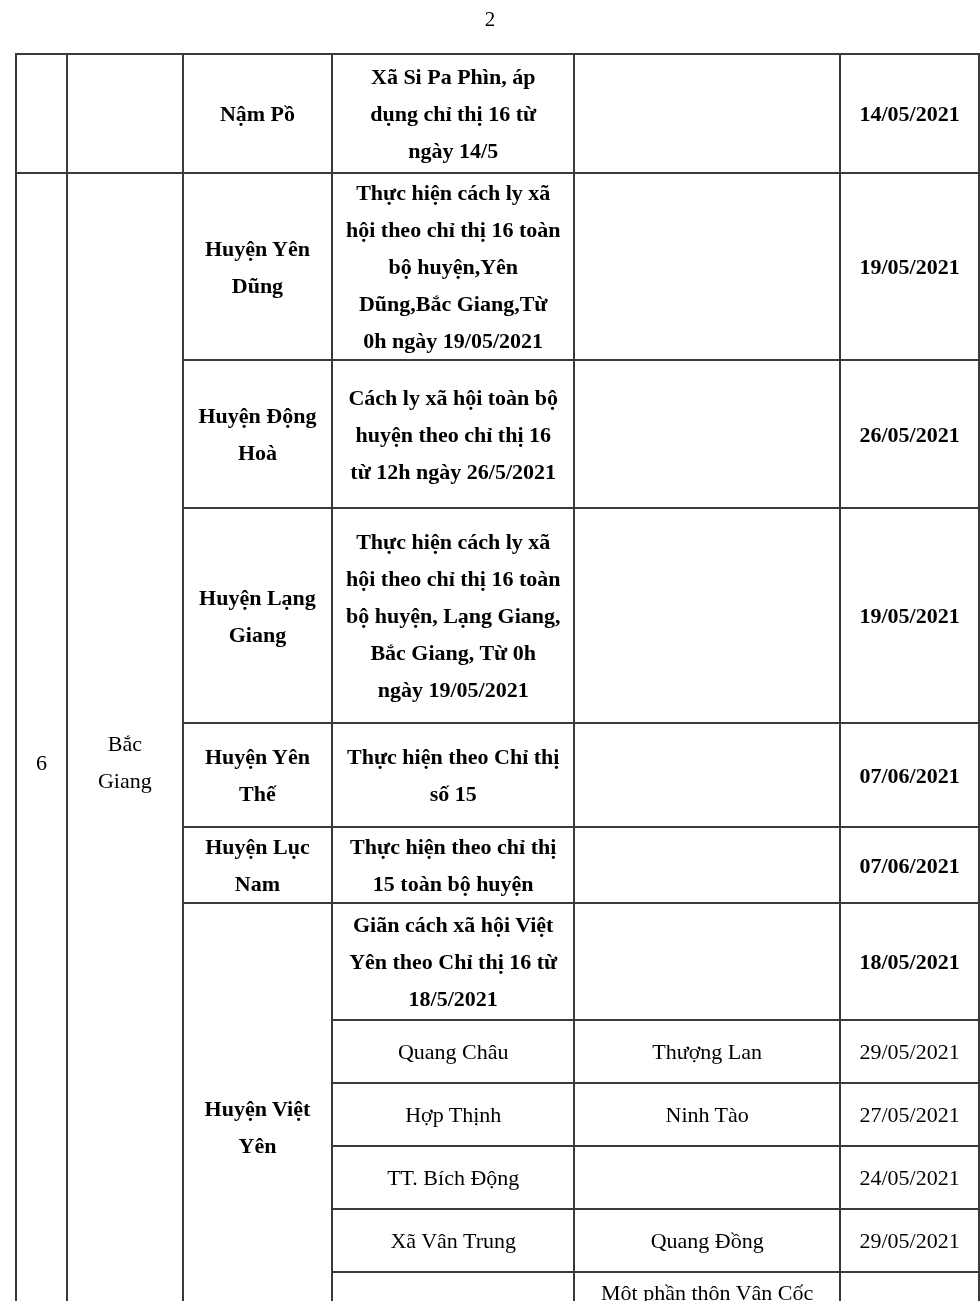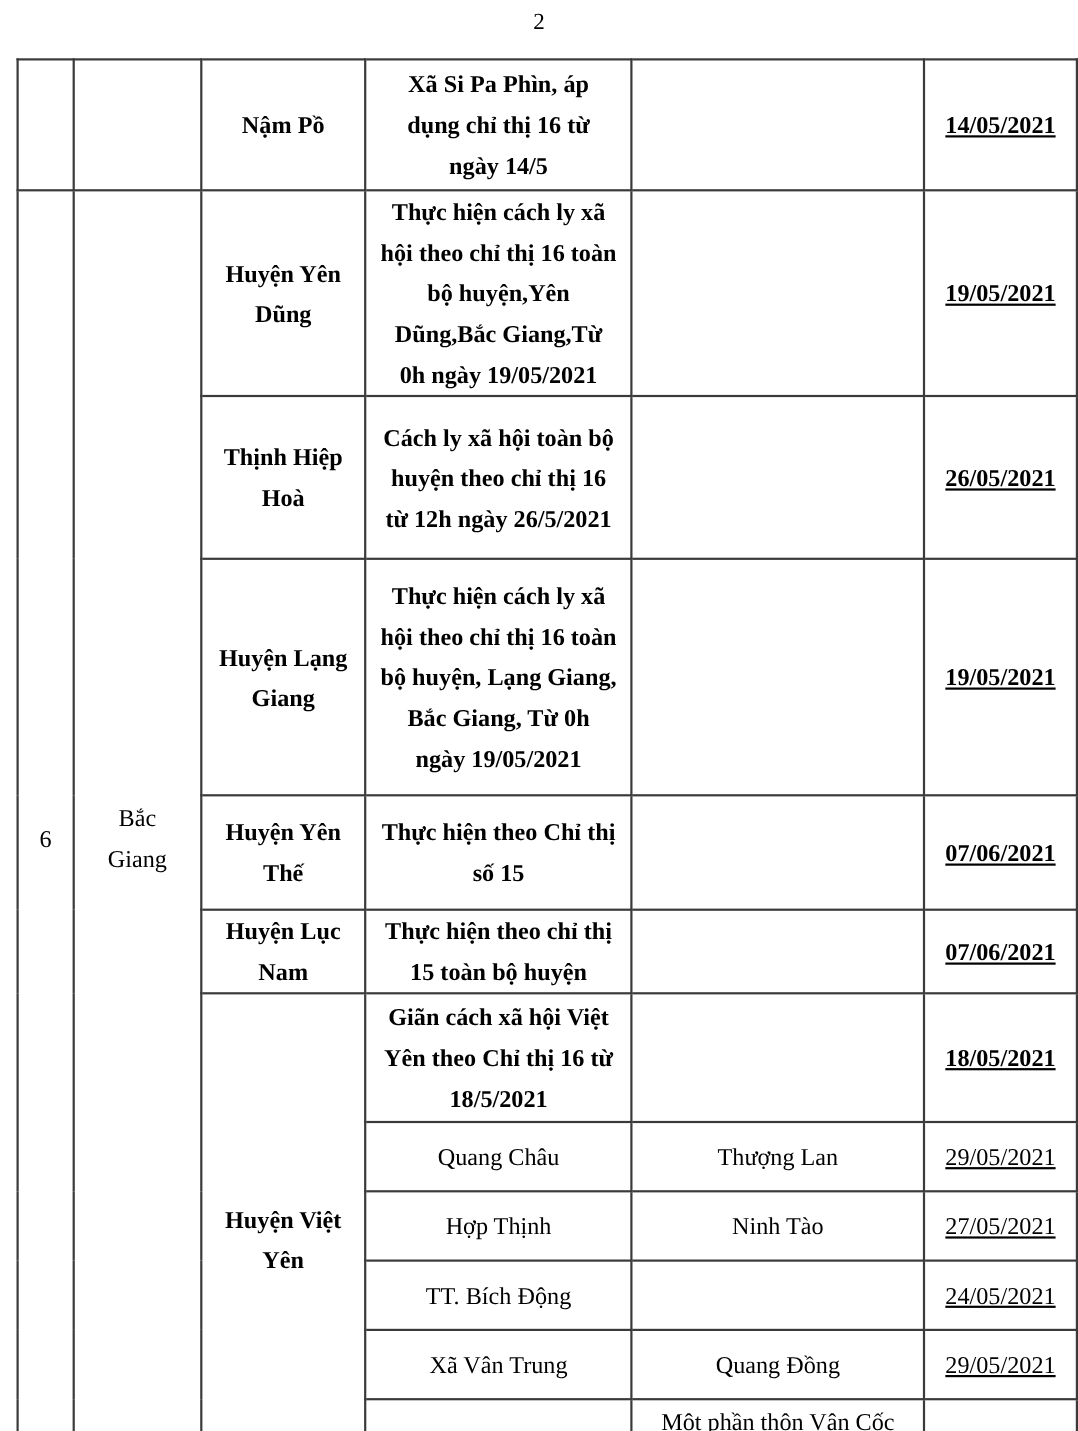--- a/index.html
+++ b/index.html
@@ -30,21 +30,21 @@
     font-size: 22px;
     line-height: 37px;
     padding: 0 4px;
     overflow: hidden;
     word-wrap: break-word;
   }
   td.b { font-weight: bold; }
   td.c-measure { padding: 0 12px; }
   td.c-commune { padding: 0 19px; font-family: Liberation Serif, serif; }
   td.c-prov    { padding: 0 30px; }
-  td.c-date    { padding: 12px 2px; text-decoration: underline; }
+  td.c-date    { padding: 12px 2px; }
   tr.bottom-edge td { border-bottom-width: 3px; }
 </style>
 </head>
 <body>
 
 <div class="page-number">2</div>
 
 <table class="doc-table">
   <colgroup>
     <col style="width:52px">
@@ -67,21 +67,21 @@
 
     <tr style="height:183px">
       <td rowspan="11">6</td>
       <td rowspan="11" class="c-prov">Bắc Giang</td>
       <td class="b">Huyện Yên Dũng</td>
       <td class="b c-measure">Thực hiện cách ly xã hội theo chỉ thị 16 toàn bộ huyện,Yên Dũng,Bắc Giang,Từ 0h ngày 19/05/2021</td>
       <td class="c-commune"></td>
       <td class="b c-date">19/05/2021</td>
     </tr>
     <tr style="height:148px">
-      <td class="b">Thịnh Hiệp Hoà</td>
+      <td class="b">Huyện Động Hoà</td>
       <td class="b c-measure">Cách ly xã hội toàn bộ huyện theo chỉ thị 16 từ 12h ngày 26/5/2021</td>
       <td class="c-commune"></td>
       <td class="b c-date">26/05/2021</td>
     </tr>
     <tr style="height:215px">
       <td class="b">Huyện Lạng Giang</td>
       <td class="b c-measure">Thực hiện cách ly xã hội theo chỉ thị 16 toàn bộ huyện, Lạng Giang, Bắc Giang, Từ 0h ngày 19/05/2021</td>
       <td class="c-commune"></td>
       <td class="b c-date">19/05/2021</td>
     </tr>

